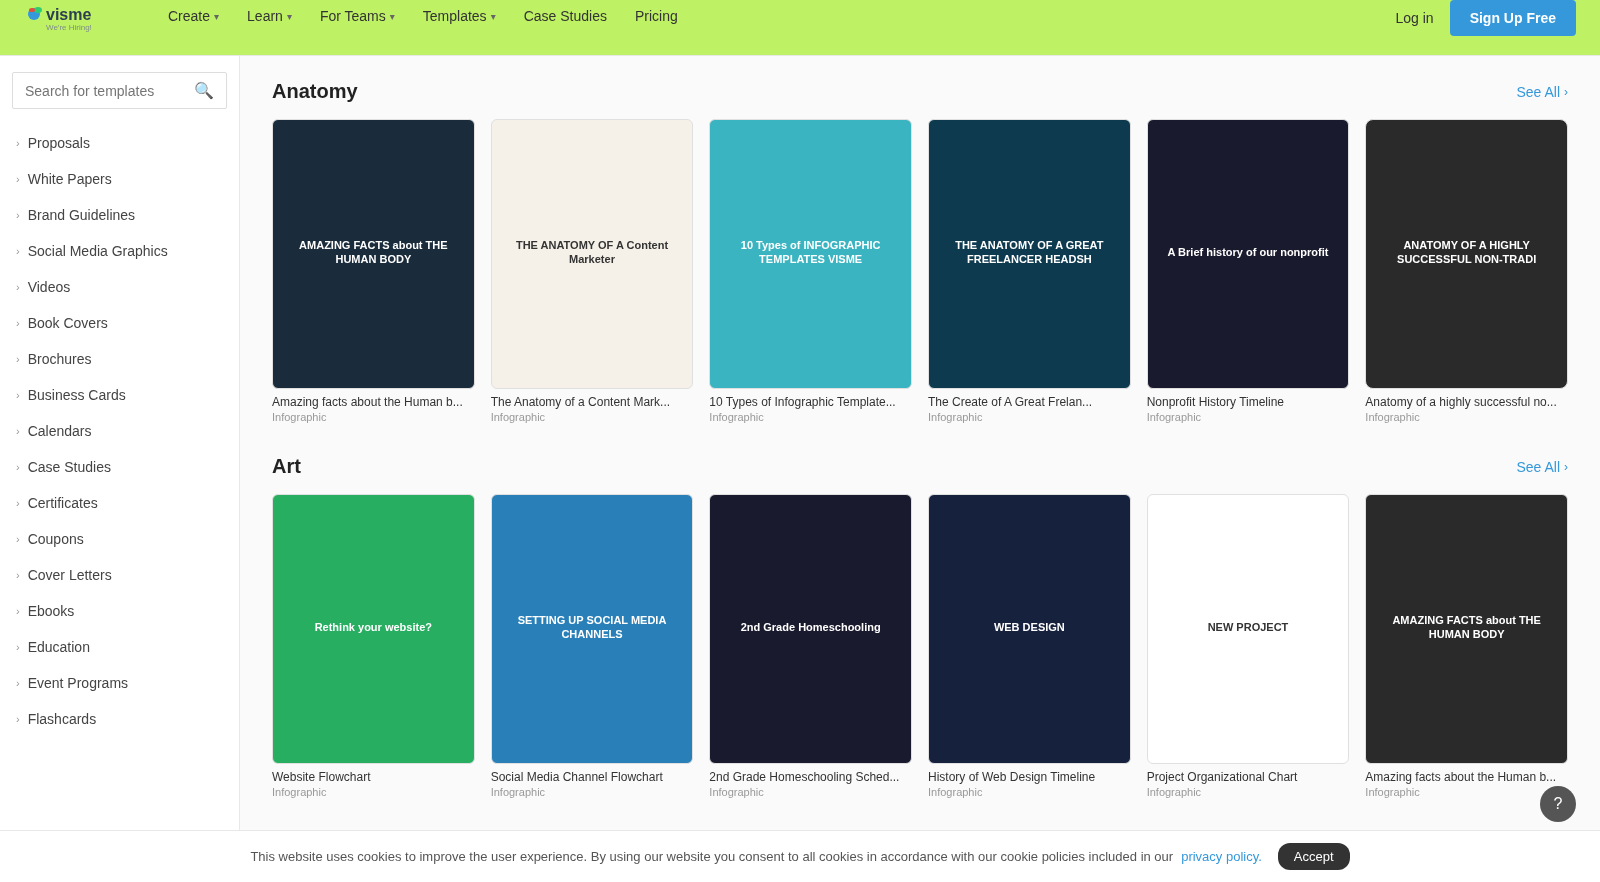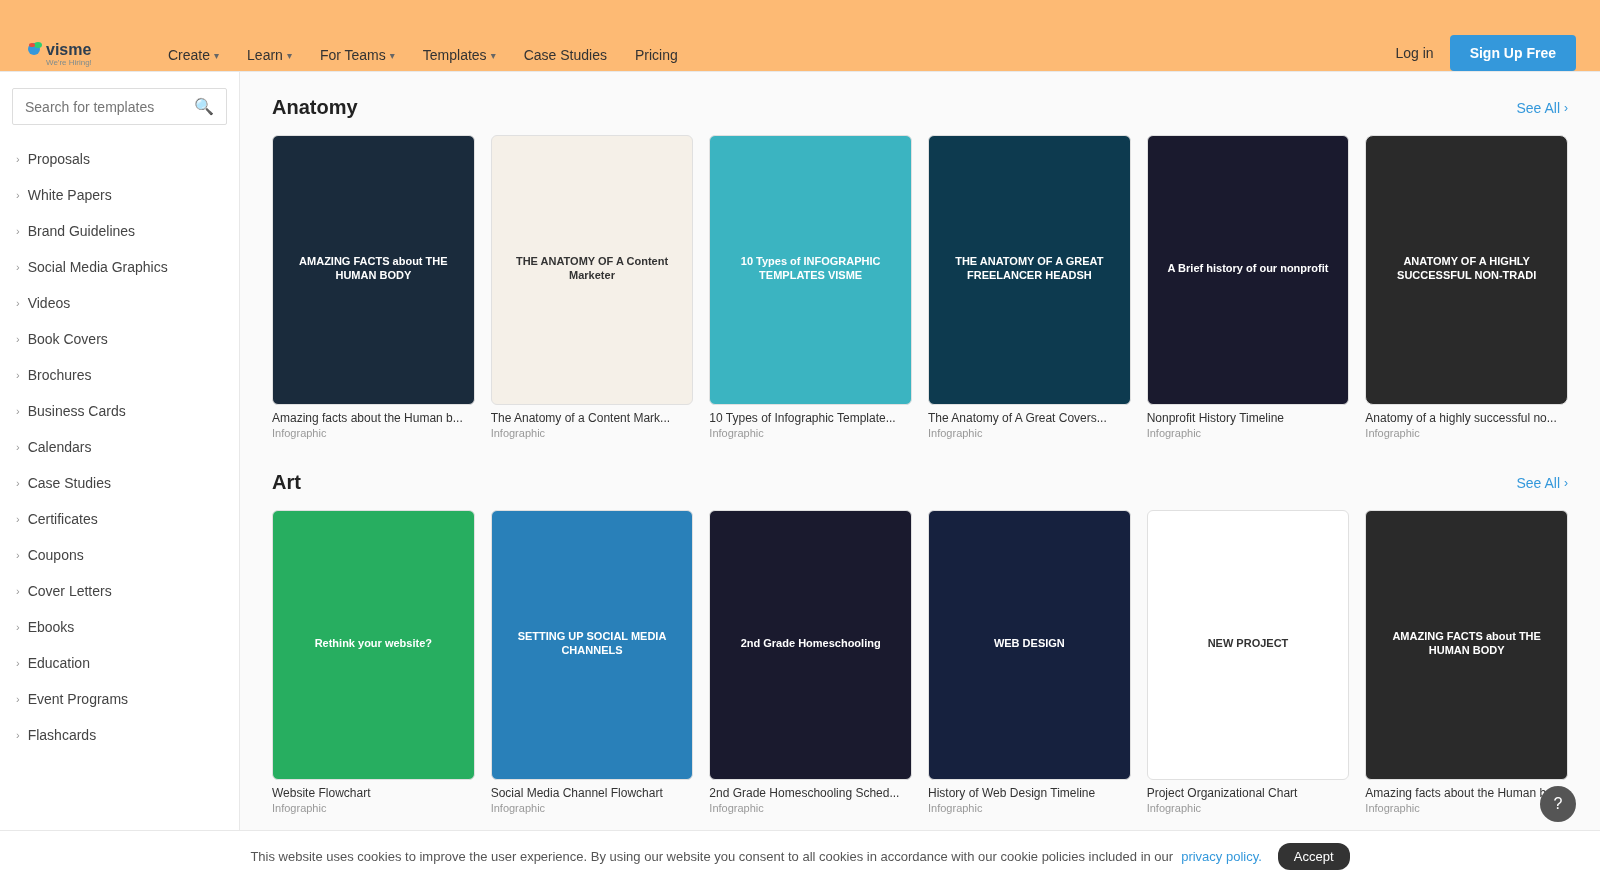--- a/index.html
+++ b/index.html
@@ -1,21 +1,21 @@
 <!DOCTYPE html>
 <html><head>
   <meta charset="utf-8">
   <style>
     * { box-sizing: border-box; margin: 0; padding: 0; }
     body { font-family: -apple-system, BlinkMacSystemFont, 'Segoe UI', sans-serif; background: #fff; font-size: 14px; color: #333; overflow-x: hidden; }
 
     
     .navbar {
-      display: flex; align-items: flex-end; padding: 0 24px; height: 72px;
-      border-bottom: 1px solid #e8e8e8; background: #fdba74; position: sticky; top: 0; z-index: 100;
+      display: flex; align-items: flex-start; padding: 0 24px; height: 56px;
+      border-bottom: 1px solid #e8e8e8; background: #bef264; position: sticky; top: 0; z-index: 100;
     }
     .navbar-logo { display: flex; align-items: center; gap: 8px; margin-right: 32px; }
     .nav-links { display: flex; align-items: center; gap: 4px; flex: 1; }
     .nav-item {
       padding: 8px 12px; cursor: pointer; color: #333; font-size: 14px;
       display: flex; align-items: center; gap: 4px; border-radius: 4px;
     }
     .nav-item .chevron { font-size: 10px; color: #666; }
     .nav-right { display: flex; align-items: center; gap: 16px; }
     .login-btn { color: #333; cursor: pointer; font-size: 14px; }
@@ -259,21 +259,21 @@
       </div>
       <div class="card-title">10 Types of Infographic Template...</div>
       <div class="card-type">Infographic</div>
     </div>
             <div class="template-card">
       <div class="card-img-wrap" style="background: #0d3a4f;">
         <div class="card-preview" style="color: #fff;">
           <div class="big-text">THE ANATOMY OF A GREAT FREELANCER HEADSH</div>
         </div>
       </div>
-      <div class="card-title">The Anatomy of A Great Covers...</div>
+      <div class="card-title">The Create of A Great Frelan...</div>
       <div class="card-type">Infographic</div>
     </div>
             <div class="template-card">
       <div class="card-img-wrap" style="background: #1a1a2e;">
         <div class="card-preview" style="color: #fff;">
           <div class="big-text">A Brief history of our nonprofit</div>
         </div>
       </div>
       <div class="card-title">Nonprofit History Timeline</div>
       <div class="card-type">Infographic</div>

